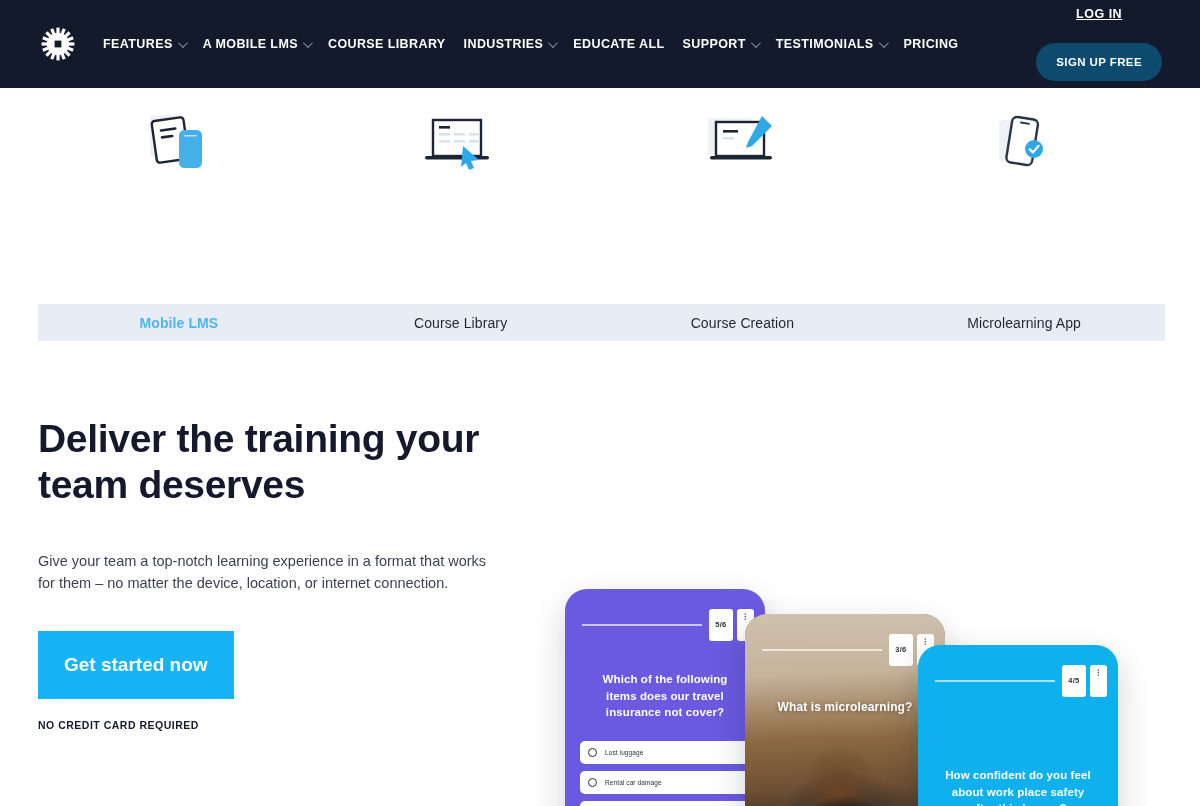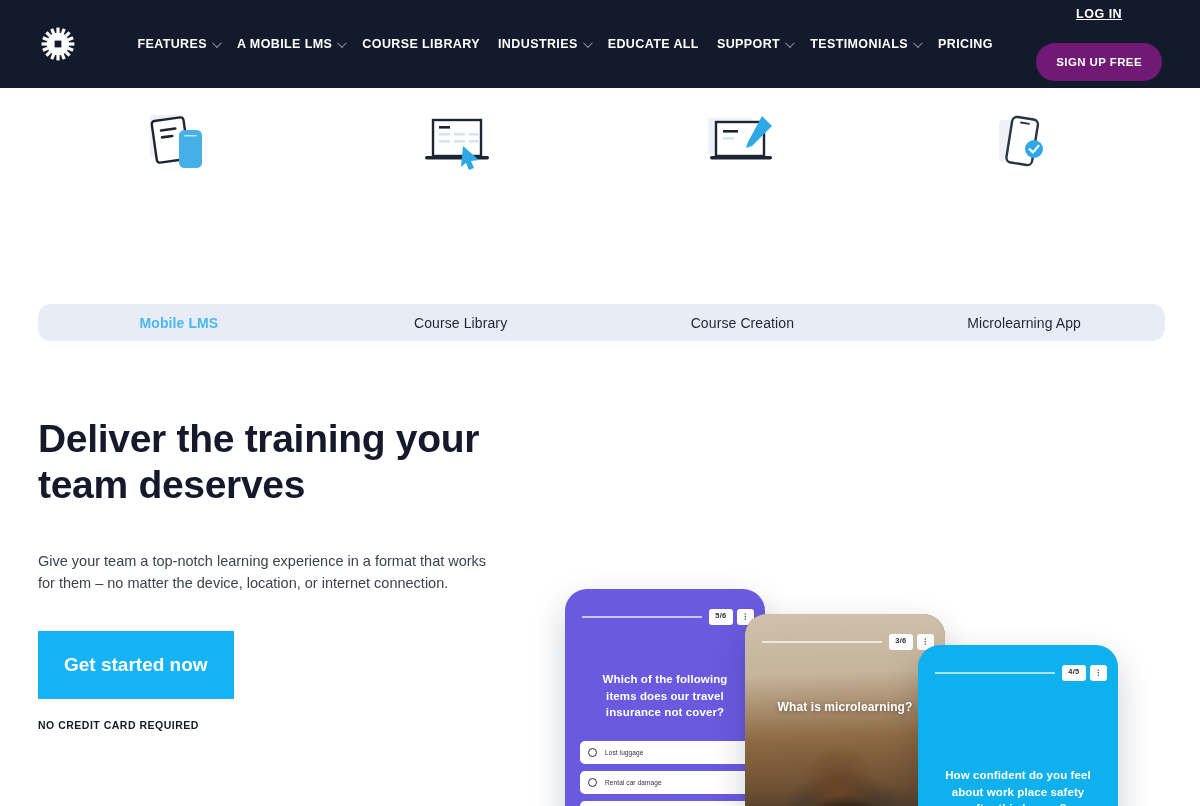--- a/index.html
+++ b/index.html
@@ -23,21 +23,20 @@
     width: 40px; height: 40px;
     flex: 0 0 40px;
     margin-right: 16px;
     display: flex; align-items: center; justify-content: center;
   }
   .nav-links {
     display: flex;
     align-items: center;
     gap: 0px;
     flex: 1 1 auto;
-    justify-content: center;
   }
   .nav-item {
     display: flex;
     align-items: center;
     gap: 5px;
     padding: 0 9px;
     white-space: nowrap;
   }
   .nav-item .label {
     color: #ffffff;
@@ -60,21 +59,21 @@
     flex-direction: column;
   }
   .login-link {
     color: #ffffff;
     font-size: 12.5px;
     font-weight: bold;
     letter-spacing: 0.5px;
     text-transform: uppercase;
   }
   .signup-btn {
-    background: #701a75;
+    background: #0c4a6e;
     color: #ffffff;
     font-size: 11.5px;
     font-weight: bold;
     letter-spacing: 0.4px;
     text-transform: uppercase;
     border: none;
     border-radius: 22px;
     padding: 13px 20px;
     font-family: inherit;
     cursor: pointer;
@@ -100,21 +99,20 @@
     cursor: pointer;
   }
   .tabbar {
     position: absolute;
     left: 38px; right: 35px;
     top: 216px;
     height: 37px;
     background: #e8ecf5;
     display: flex;
     align-items: center;
-    border-radius: 13px;
   }
   .tab {
     flex: 1 1 0;
     text-align: center;
     font-size: 14px;
     color: #1f2533;
     letter-spacing: 0.1px;
     cursor: pointer;
   }
   .tab.active { color: #4cb8ef; font-weight: bold; }
@@ -204,21 +202,21 @@
     background: rgba(255,255,255,.65);
     margin-right: 7px;
   }
   .chip-group { display: flex; gap: 4px; }
   .chip {
     background: #fff;
     border-radius: 3px;
     font-size: 7.5px;
     font-weight: bold;
     color: #2a2f3d;
-    padding: 3px 6px;
+    padding: 12px 6px;
     line-height: 1;
     letter-spacing: .3px;
   }
   .chip.dots { padding: 4px 5px; letter-spacing: 0; }
 
   .q-title {
     position: absolute;
     left: 22px; right: 22px;
     text-align: center;
     color: #fff;

